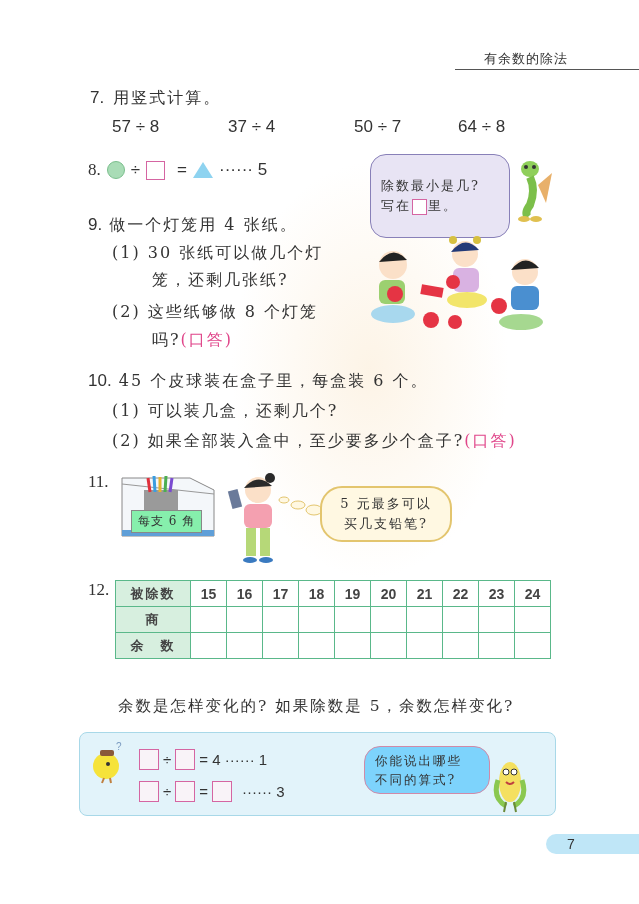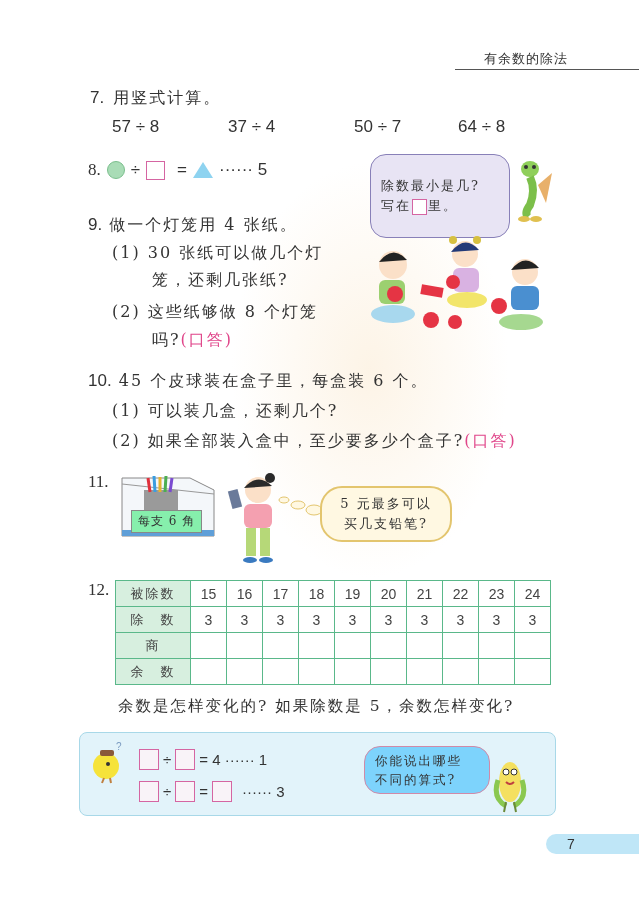--- a/index.html
+++ b/index.html
@@ -13,21 +13,21 @@
   .num { font-family:"Liberation Serif",serif; font-size:17px; }
   .sans { font-family:"Liberation Sans","DejaVu Sans",sans-serif; }
   .t { font-size:16px; letter-spacing:2px; white-space:nowrap; }
   .pink { color:#e0468a; }
   .expr { font-family:"Liberation Sans",sans-serif; font-size:17px; color:#333; }
   .shape-circle { display:inline-block; width:16px; height:16px; border-radius:50%; background:#a9dcb6; border:1px solid #7bbf8d; vertical-align:middle; }
   .shape-square { display:inline-block; width:17px; height:17px; border:1.5px solid #d565a2; background:#fff; vertical-align:middle; }
   .shape-tri { display:inline-block; width:0; height:0; border-left:10px solid transparent; border-right:10px solid transparent; border-bottom:16px solid #8ed3f0; vertical-align:middle; }
   .bubble { background:#e8e4f4; border:1.5px solid #8880b8; border-radius:16px; font-size:13px; padding:21px 10px; line-height:20px; letter-spacing:2px; }
   .cloud { background:#fff8e2; border:2px solid #e3c56e; border-radius:22px; font-size:13px; padding:6px 10px; line-height:20px; letter-spacing:2px; }
-  table.grid { border-collapse:collapse; position:absolute; left:115px; top:580px; }
+  table.grid { border-collapse:collapse; position:absolute; left:115px; top:580px;font-weight:bold; }
   table.grid td { border:1.5px solid #5ab88a; width:35px; height:25px; text-align:center; font-family:"Liberation Sans",sans-serif; font-size:14px; color:#444; padding:0; }
   table.grid td.h { width:74px; background:#d7efdf; font-family:"DejaVu Serif",serif; font-size:13px; letter-spacing:2px; color:#444; }
   .panel { left:79px; top:732px; width:475px; height:82px; background:#e2f3fa; border:1.5px solid #a8d8e8; border-radius:8px; }
   .pink-box { display:inline-block; width:18px; height:19px; border:1.5px solid #d565a2; background:#f9f3f8; vertical-align:middle; }
   .pink-bubble { background:#7dd3fc; border:1.5px solid #d08aa8; border-radius:16px; font-size:12.5px; padding:4px 10px; line-height:19px; letter-spacing:2px; }
   .page-tab { left:546px; top:834px; width:93px; height:20px; background:#bfe6f7; border-radius:12px 0 0 12px; }
   .page-num { left:567px; top:836px; font-family:"Liberation Sans",sans-serif; font-size:14px; color:#333; }
 </style>
 </head>
 <body>
@@ -166,33 +166,20 @@
     <td>17</td>
     <td>18</td>
     <td>19</td>
     <td>20</td>
     <td>21</td>
     <td>22</td>
     <td>23</td>
     <td>24</td>
   </tr>
   <tr>
-    <td class="h">除　数</td>
-    <td>3</td>
-    <td>3</td>
-    <td>3</td>
-    <td>3</td>
-    <td>3</td>
-    <td>3</td>
-    <td>3</td>
-    <td>3</td>
-    <td>3</td>
-    <td>3</td>
-  </tr>
-  <tr>
     <td class="h">商</td>
     <td></td>
         <td></td>
     <td></td>
         <td></td>
     <td></td>
         <td></td>
     <td></td>
         <td></td>
     <td></td>

